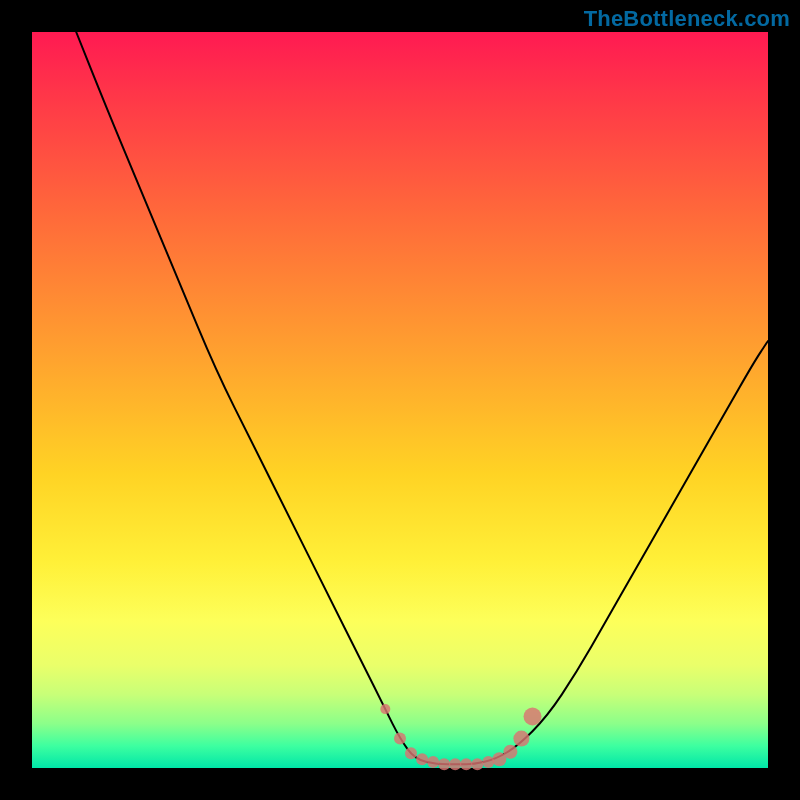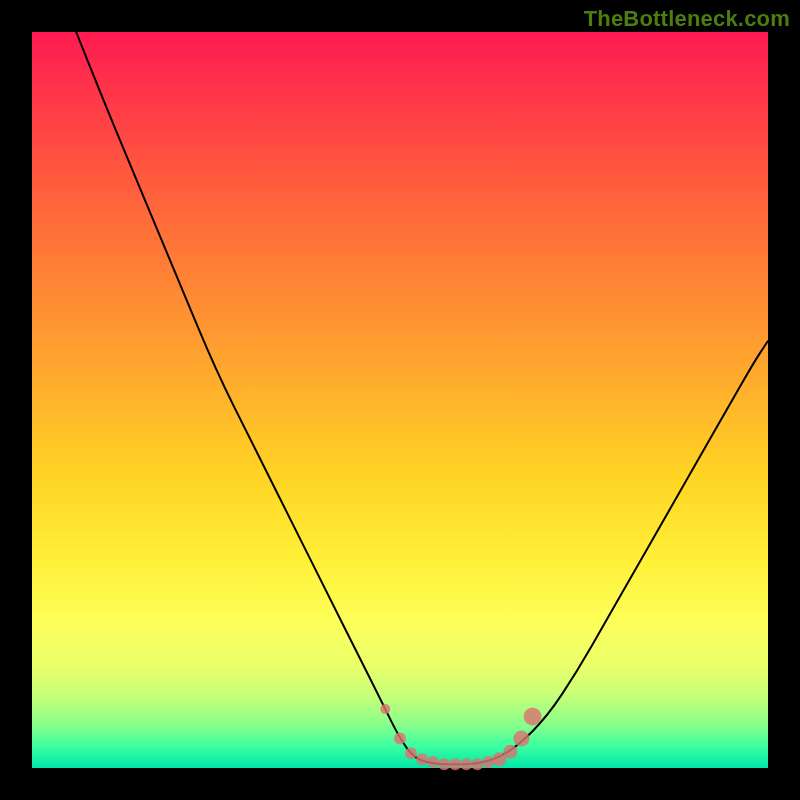--- a/index.html
+++ b/index.html
@@ -41,21 +41,21 @@
       #00e6a8 100%
     );
   }
   .watermark {
     position: absolute;
     top: 6px;
     right: 10px;
     font-family: Arial, Helvetica, sans-serif;
     font-size: 22px;
     font-weight: 600;
-    color: #4d7c0f;
+    color: #0369a1;
     letter-spacing: 0.2px;
     user-select: none;
   }
   svg.overlay {
     position: absolute;
     left: 0;
     top: 0;
     width: 736px;
     height: 736px;
     overflow: visible;

